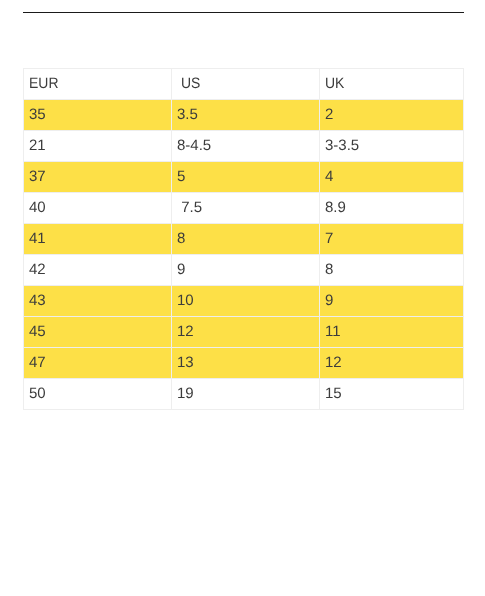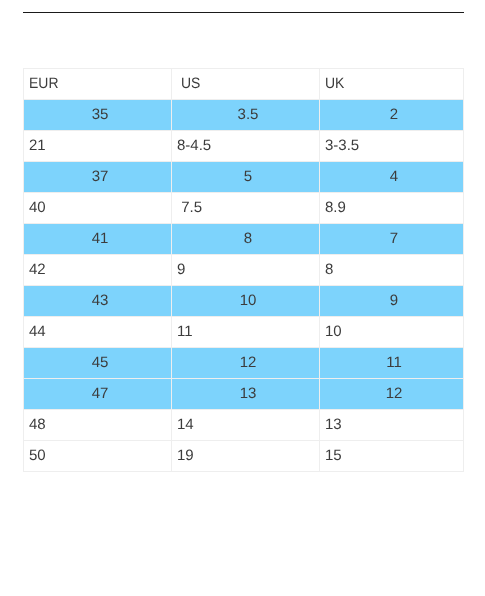--- a/index.html
+++ b/index.html
@@ -43,21 +43,21 @@
     padding:0 0 0 5px;
     border:1px solid #eeeeee;
     font-size:15px;
     font-weight:400;
     color:#3c3c3c;
     text-align:left;
     vertical-align:middle;
     white-space:pre;
     overflow:hidden;
   }
-  .size-table tr.row.alt .cell { background:#7dd3fc;text-align:center; }
+  .size-table tr.row.alt .cell { background:#fde047; }
   .size-table tr.headrow .cell { background:#ffffff; }
   .size-table .hdr {
     display:inline-block;
     transform:scaleX(0.93);
     transform-origin:left center;
   }
 </style>
 </head>
 <body>
 
@@ -108,39 +108,29 @@
       <tr class="row">
         <td class="cell col1">42</td>
         <td class="cell col2">9</td>
         <td class="cell col3">8</td>
       </tr>
       <tr class="row alt">
         <td class="cell col1">43</td>
         <td class="cell col2">10</td>
         <td class="cell col3">9</td>
       </tr>
-      <tr class="row">
-        <td class="cell col1">44</td>
-        <td class="cell col2">11</td>
-        <td class="cell col3">10</td>
-      </tr>
       <tr class="row alt">
         <td class="cell col1">45</td>
         <td class="cell col2">12</td>
         <td class="cell col3">11</td>
       </tr>
       <tr class="row alt">
         <td class="cell col1">47</td>
         <td class="cell col2">13</td>
         <td class="cell col3">12</td>
-      </tr>
-      <tr class="row">
-        <td class="cell col1">48</td>
-        <td class="cell col2">14</td>
-        <td class="cell col3">13</td>
       </tr>
       <tr class="row">
         <td class="cell col1">50</td>
         <td class="cell col2">19</td>
         <td class="cell col3">15</td>
       </tr>
       </tbody>
     </table>
   </div>
 

